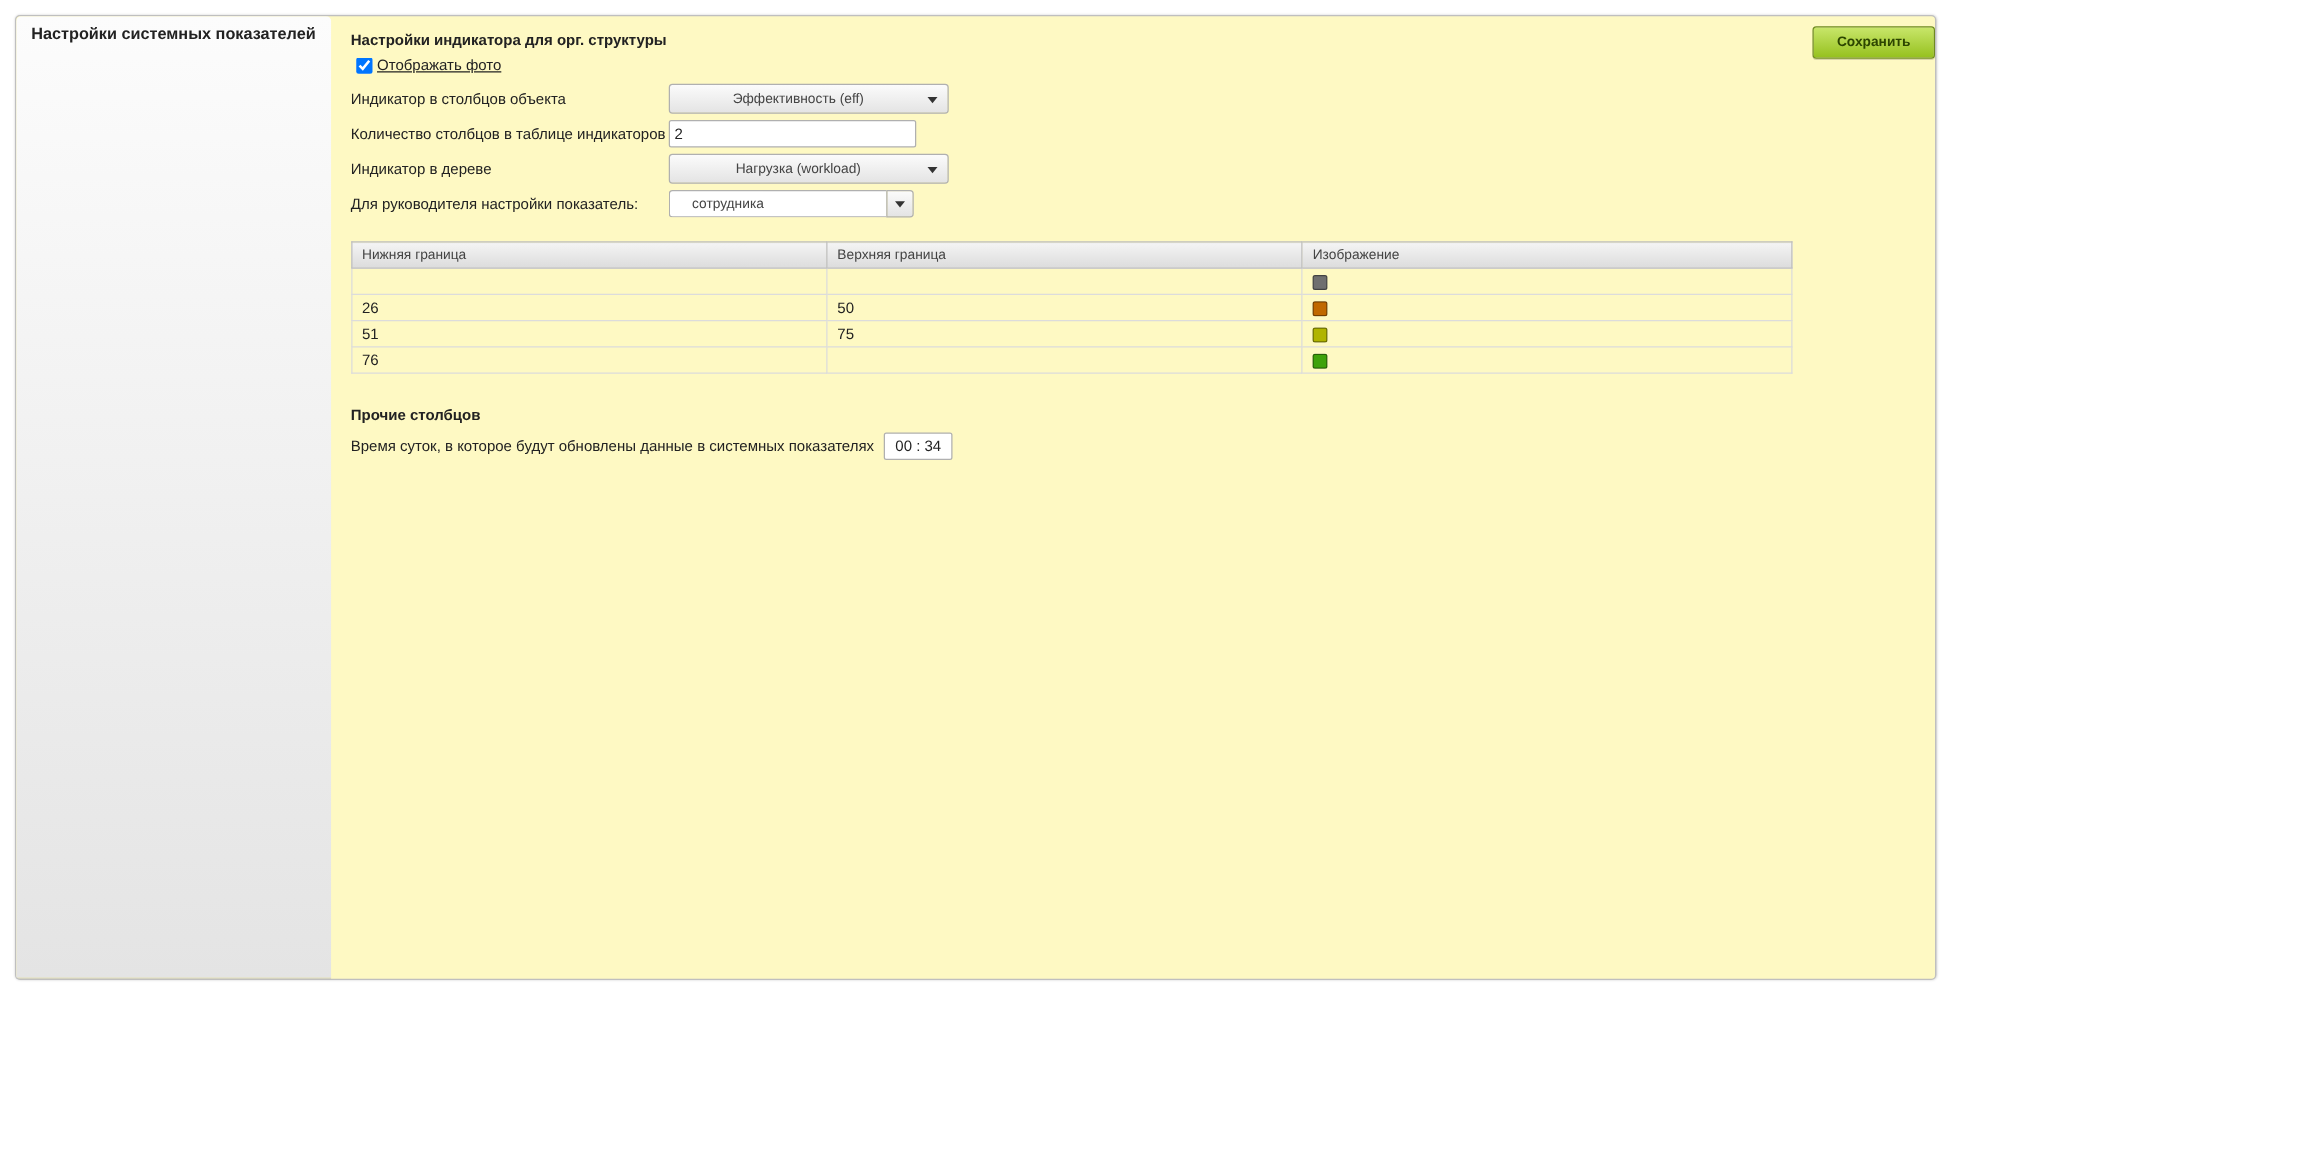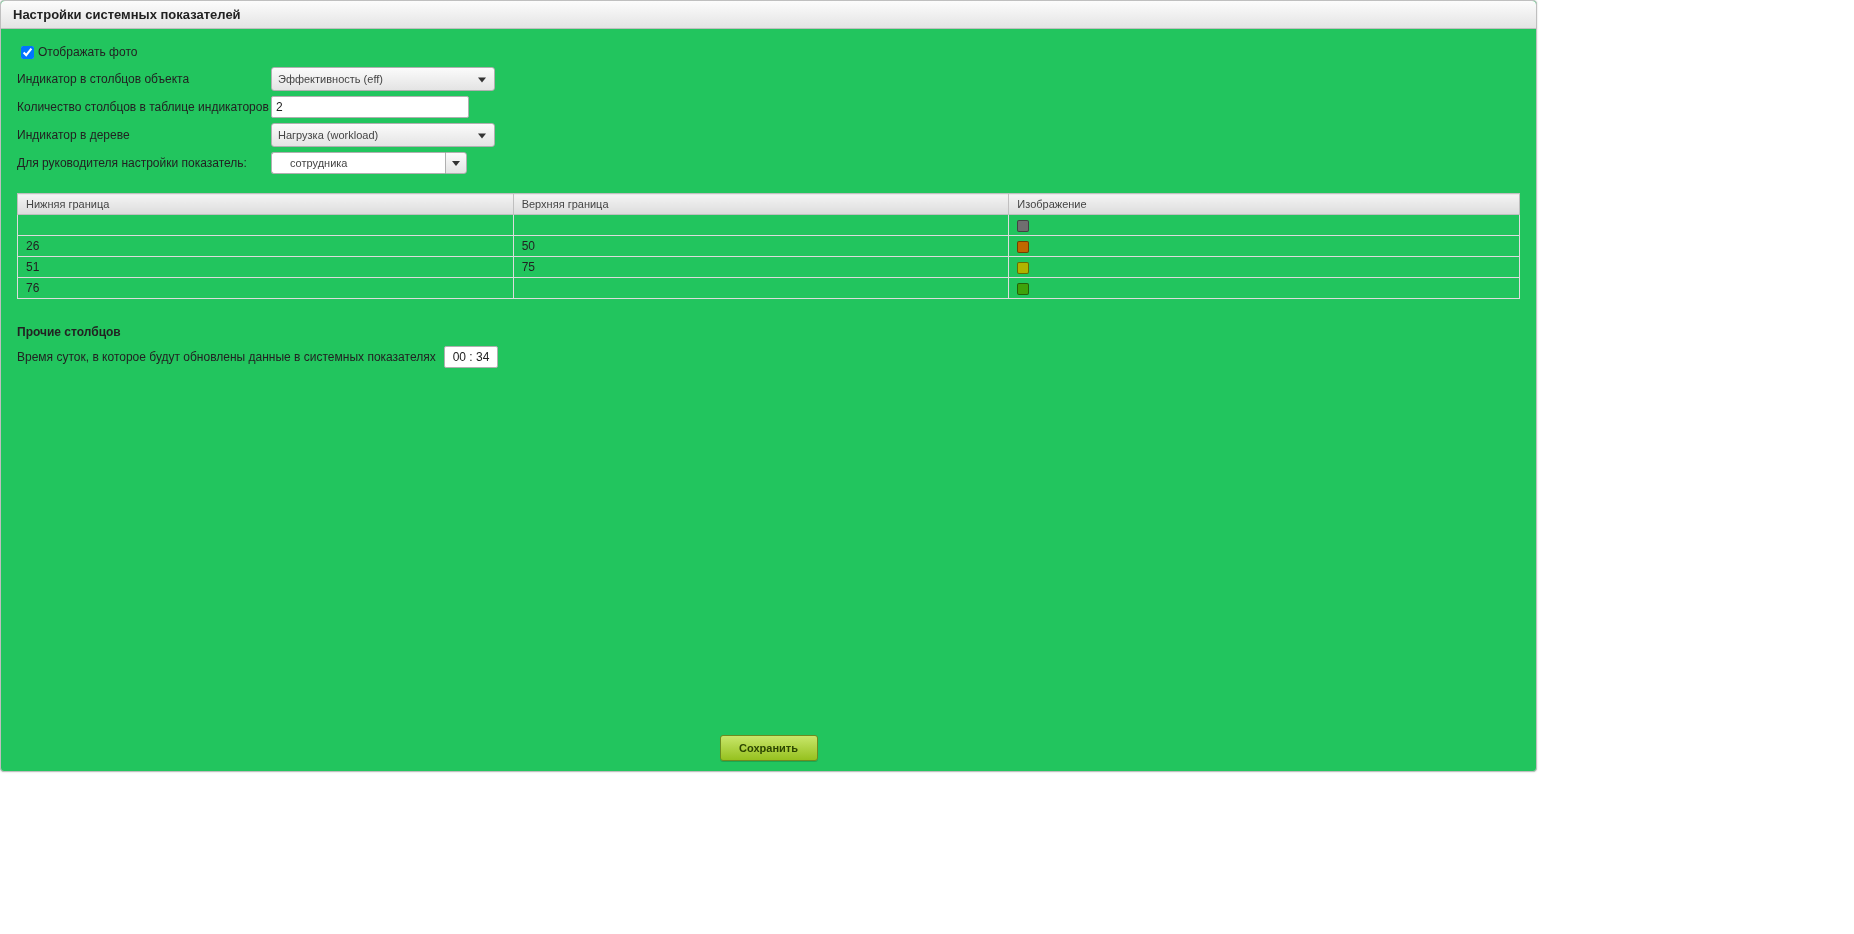--- a/index.html
+++ b/index.html
@@ -6,27 +6,27 @@
     margin: 0;
     padding: 0;
     font-family: Arial, Helvetica, sans-serif;
     font-size: 12px;
     color: #222;
     background: #fff;
     height: 100%;
   }
   .window {
     width: 1535px;
-    margin: 0;
+    margin: 12px;
     border: 1px solid #bfbfbf;
     border-radius: 4px;
-    background: #22c55e;
+    background: #fef9c3;
     box-shadow: 0 0 2px rgba(0,0,0,0.2);
     display: flex;
-    flex-direction: column;
+    flex-direction: row;
     height: 770px;
   }
   .titlebar {
     background: linear-gradient(to bottom, #fcfcfc 0%, #e4e4e4 100%);
     border-bottom: 1px solid #bfbfbf;
     border-top-left-radius: 4px;
     border-top-right-radius: 4px;
     padding: 6px 12px;
     font-weight: bold;
     font-size: 13px;
@@ -49,40 +49,42 @@
     min-height: 24px;
   }
   .form-label {
     width: 254px;
     font-size: 12px;
   }
   .checkbox-row {
     display: flex;
     align-items: flex-end;
     margin: 4px 0 8px 0;
+    text-decoration: underline;
   }
   .checkbox-row input[type=checkbox] {
     margin: 0 4px 0 4px;
   }
   .checkbox-row label {
     font-size: 12px;
   }
   .select, .combo {
     position: relative;
     width: 194px;
     height: 22px;
     border: 1px solid #b0b0b0;
     border-radius: 3px;
     background: linear-gradient(to bottom, #fbfbfb 0%, #e4e4e4 100%);
     display: inline-flex;
     align-items: center;
     padding: 0 22px 0 6px;
     font-size: 11px;
     color: #444;
     cursor: pointer;
+    justify-content: center;
   }
   .select:after {
     content: "";
     position: absolute;
     right: 8px;
     top: 50%;
     transform: translateY(-30%);
     border-left: 4px solid transparent;
     border-right: 4px solid transparent;
     border-top: 5px solid #333;
@@ -204,20 +206,21 @@
 </style>
 </head>
 <body>
 
 <div class="window">
 
   <div class="titlebar">Настройки системных показателей</div>
 
   <div class="body">
 
+    <div class="section-title">Настройки индикатора для орг. структуры</div>
 
     <div class="checkbox-row">
       <input type="checkbox" id="cbPhoto" checked="" style="">
       <label for="cbPhoto">Отображать фото</label>
     </div>
 
     <div class="form-row">
       <div class="form-label">Индикатор в столбцов объекта</div>
       <div class="select">
         <span>Эффективность (eff)</span>

